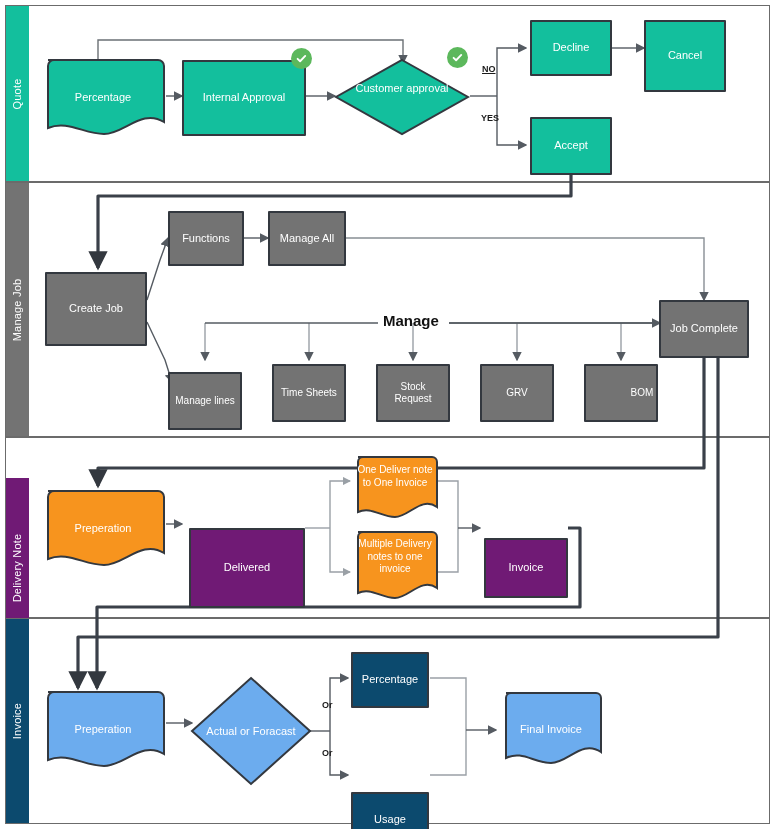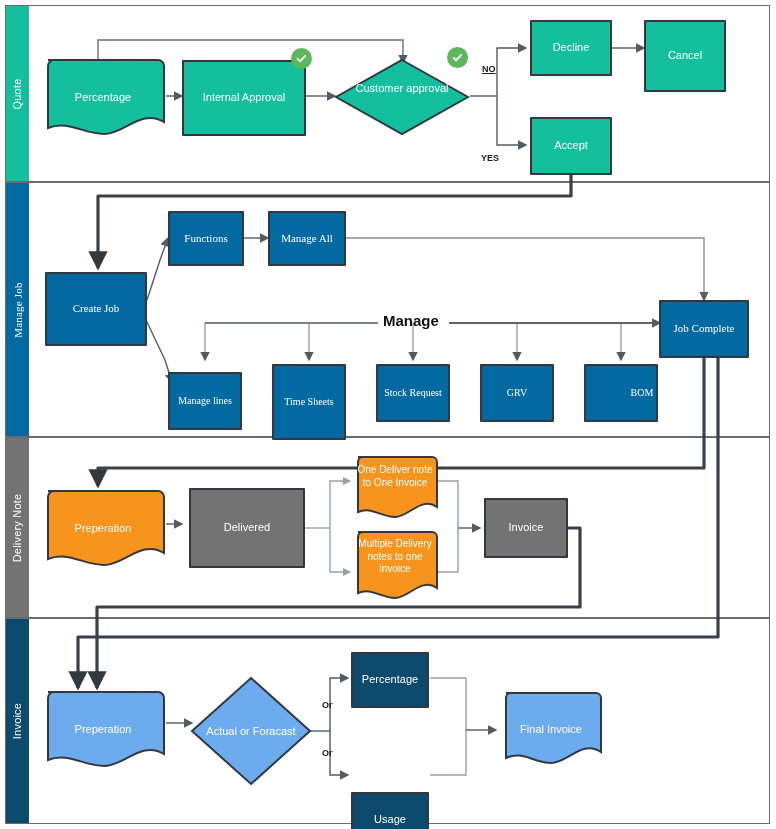--- a/index.html
+++ b/index.html
@@ -28,22 +28,22 @@
   .doc .lbl{position:absolute;left:0;right:0;text-align:center;color:#fff;font-size:11px;line-height:1.25;}
   .doc .lbl.small{font-size:10px;}
 
   
   .dia{position:absolute;box-sizing:border-box;}
   .dia svg{position:absolute;left:0;top:0;width:100%;height:100%;}
   .dia .lbl{position:absolute;left:0;right:0;text-align:center;color:#fff;font-size:11px;line-height:1.3;}
 
   
   .c-quote{background:#13BF9D;}
-  .c-job{background:#0369a1;font-family:Liberation Serif, serif;}
-  .c-del{background:#737373;}
+  .c-job{background:#737373;}
+  .c-del{background:#701a75;margin-top:40px;}
   .c-inv{background:#0c4a6e;}
 
   
   .wires{position:absolute;left:0;top:0;width:776px;height:829px;pointer-events:none;}
 
   
   .elabel{position:absolute;font-size:9px;font-weight:bold;color:#1b1b1b;}
   .manage-label{position:absolute;font-size:15px;font-weight:bold;color:#111;}
 
   
@@ -188,21 +188,21 @@
     </div>
   </div>
 
   <div class="check" style="left:447px;top:47px;">
     <svg viewBox="0 0 16 16">
         <path d="M3.2,8.4 L6.3,11.4 L12.6,4.8" fill="none" stroke="#fff" stroke-width="2.3" stroke-linecap="round" stroke-linejoin="round"></path>
       </svg>
   </div>
 
   <span class="elabel" style="left:482px;top:64px;text-decoration:underline;">NO</span>
-  <span class="elabel" style="left:481px;top:113px;margin-top:40px;">YES</span>
+  <span class="elabel" style="left:481px;top:113px;">YES</span>
 
   <div class="node c-quote" style="left:530px;top:20px;width:82px;height:56px;">
     <span>Decline</span>
   </div>
 
   <div class="node c-quote" style="left:644px;top:20px;width:82px;height:72px;">
     <span>Cancel</span>
   </div>
 
   <div class="node c-quote" style="left:530px;top:117px;width:82px;height:58px;">
@@ -223,21 +223,21 @@
 
   <span class="manage-label" style="left:383px;top:312px;">Manage</span>
 
   <div class="node c-job" style="left:659px;top:300px;width:90px;height:58px;">
     <span>Job Complete</span>
   </div>
 
   <div class="node c-job small" style="left:168px;top:364px;width:74px;height:58px;margin-top:8px;">
     <span>Manage lines</span>
   </div>
-  <div class="node c-job small" style="left:272px;top:364px;width:74px;height:76px;">
+  <div class="node c-job small" style="left:272px;top:364px;width:74px;height:58px;">
     <span>Time Sheets</span>
   </div>
   <div class="node c-job small" style="left:376px;top:364px;width:74px;height:58px;">
     <span>Stock Request</span>
   </div>
   <div class="node c-job small" style="left:480px;top:364px;width:74px;height:58px;">
     <span>GRV</span>
   </div>
   <div class="node c-job small" style="left:584px;top:364px;width:74px;height:58px;padding-left:46px;">
     <span>BOM</span>

